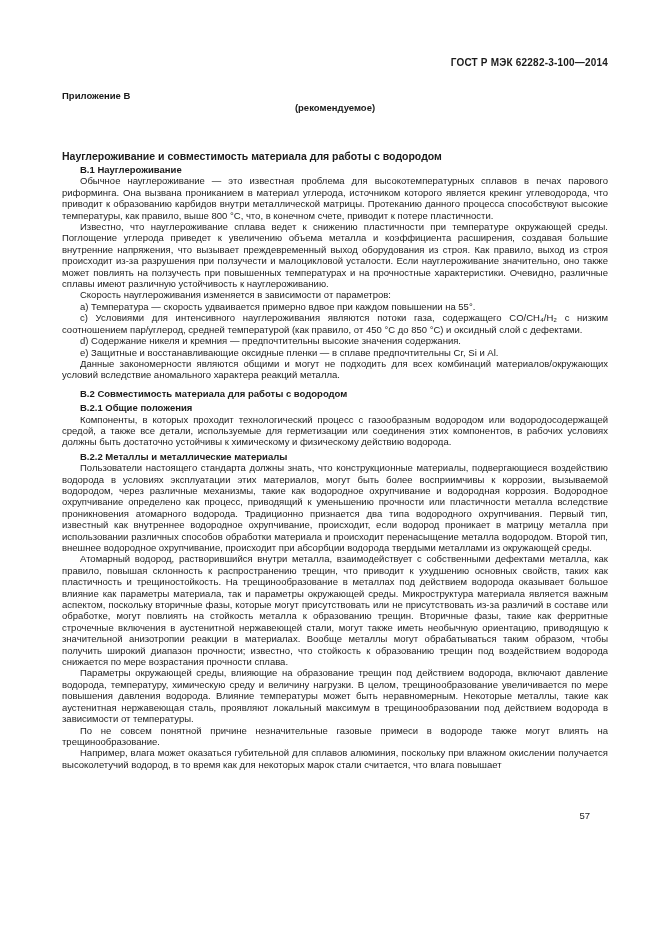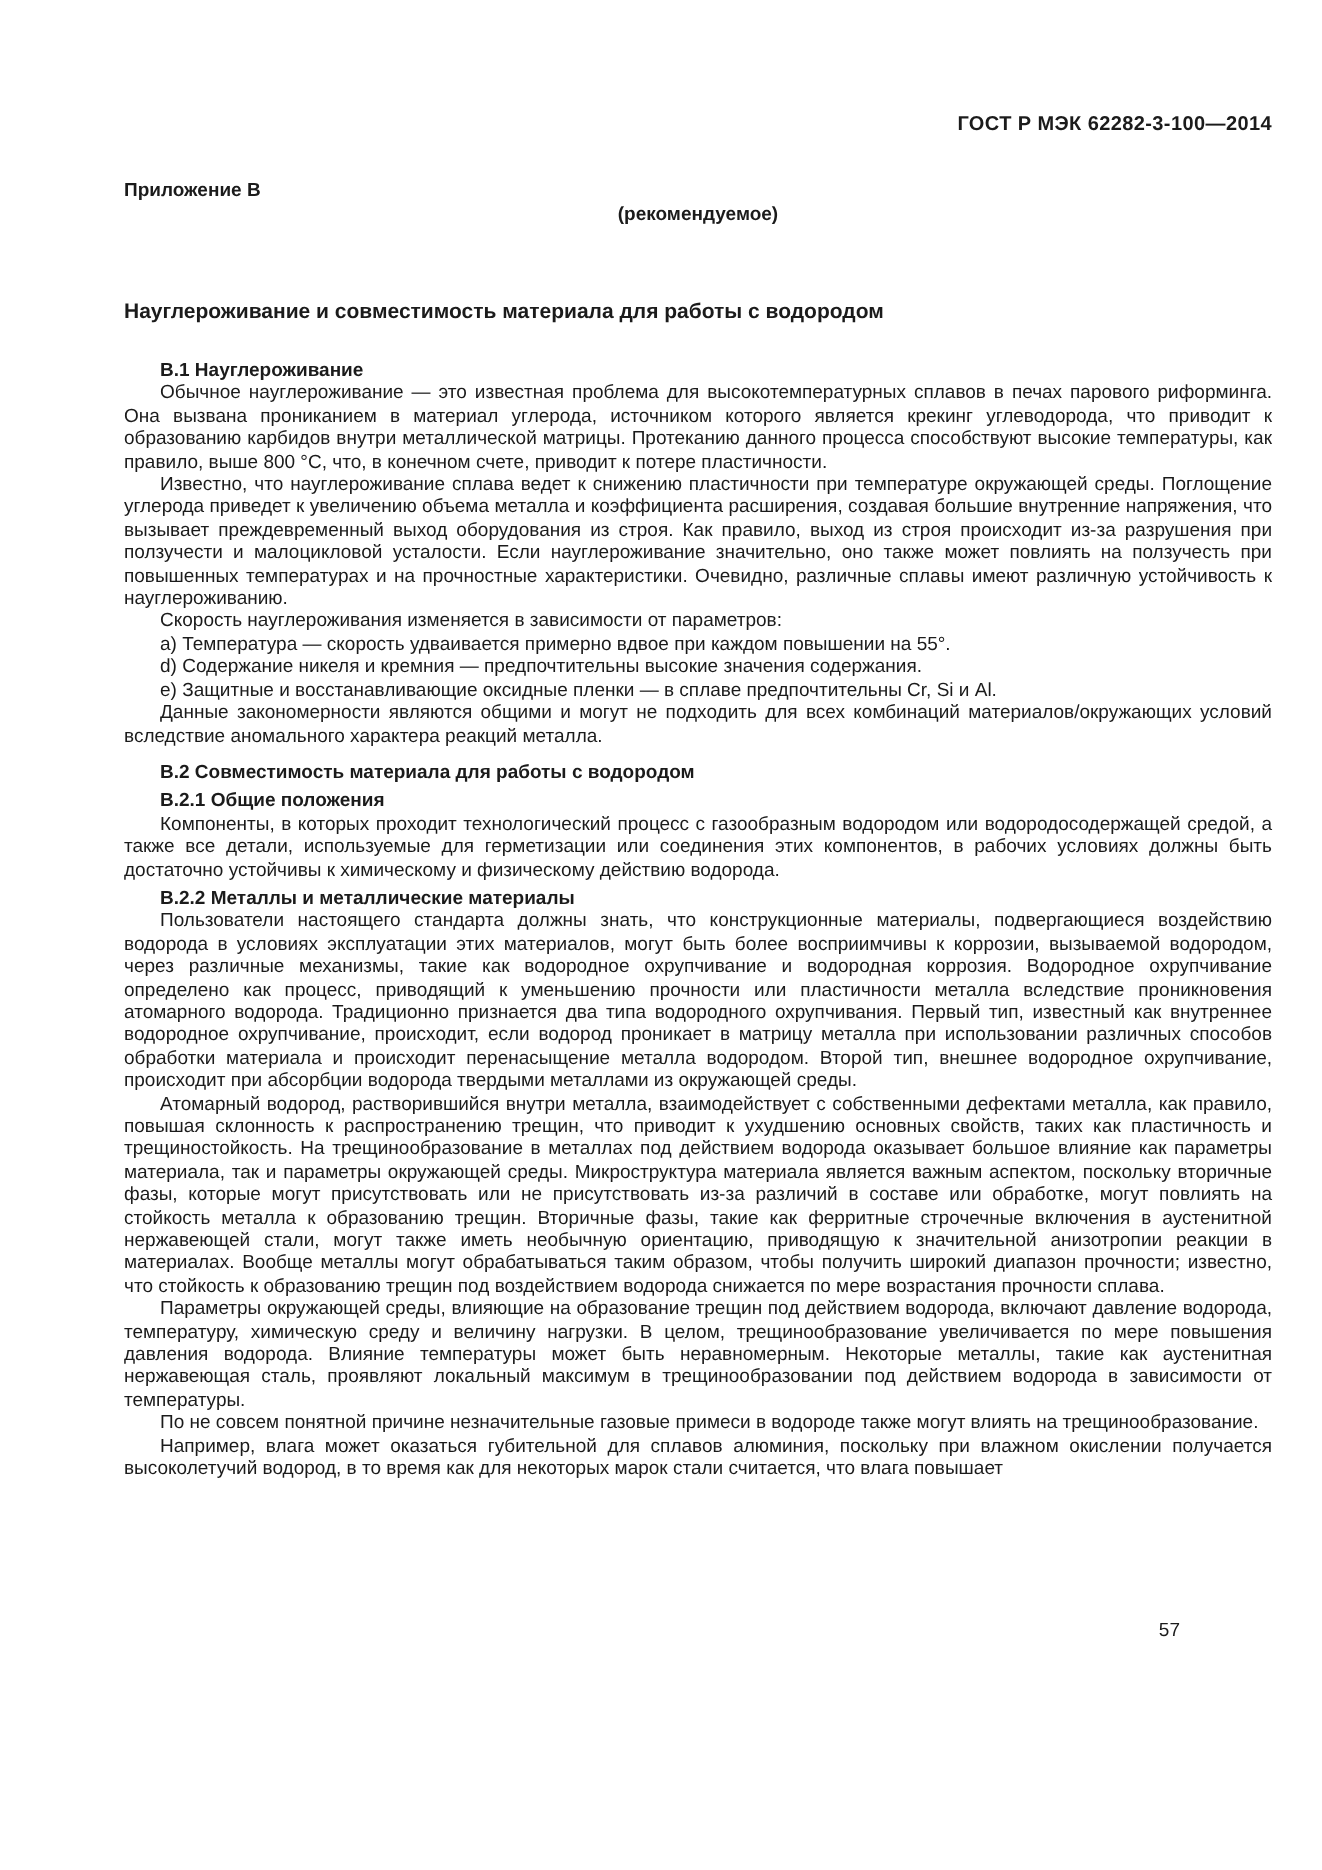--- a/index.html
+++ b/index.html
@@ -6,21 +6,21 @@
     margin: 0;
     padding: 0;
     background: #ffffff;
   }
   .page {
     position: relative;
     width: 661px;
     height: 935px;
     box-sizing: border-box;
     background: #ffffff;
-    padding: 57px 25px 0 62px;
+    padding: 57px 53px 0 62px;
     font-family: "Liberation Sans", "DejaVu Sans", sans-serif;
     font-size: 9.5px;
     line-height: 11.4px;
     color: #1b1b1b;
     overflow: hidden;
   }
   .std-header {
     text-align: right;
     font-weight: bold;
     font-size: 10px;
@@ -45,21 +45,21 @@
     margin: 37px 0 0 0;
     line-height: 12px;
   }
   .sec {
     font-size: 9.5px;
     font-weight: bold;
     margin: 0;
     text-indent: 18px;
     line-height: 11.4px;
   }
-  .sec-b1 { margin-top: 18px; }
+  .sec-b1 { margin-top: 2px; }
   .sec-b2 { margin-top: 7px; }
   .sec-sub { margin-top: 3px; }
   .para {
     margin: 0;
     text-align: justify;
     text-indent: 18px;
   }
   .page-number {
     position: absolute;
     top: 810px;
@@ -78,20 +78,21 @@
   <div class="annex-label">Приложение В</div>
   <div class="annex-note">(рекомендуемое)</div>
 
   <h1 class="doc-title">Науглероживание и совместимость материала для работы с водородом</h1>
 
   <h2 class="sec sec-b1">В.1 Науглероживание</h2>
   <p class="para">Обычное науглероживание — это известная проблема для высокотемпературных сплавов в печах парового риформинга. Она вызвана прониканием в материал углерода, источником которого является крекинг углеводорода, что приводит к образованию карбидов внутри металлической матрицы. Протеканию данного процесса способствуют высокие температуры, как правило, выше 800 °С, что, в конечном счете, приводит к потере пластичности.</p>
   <p class="para">Известно, что науглероживание сплава ведет к снижению пластичности при температуре окружающей среды. Поглощение углерода приведет к увеличению объема металла и коэффициента расширения, создавая большие внутренние напряжения, что вызывает преждевременный выход оборудования из строя. Как правило, выход из строя происходит из-за разрушения при ползучести и малоцикловой усталости. Если науглероживание значительно, оно также может повлиять на ползучесть при повышенных температурах и на прочностные характеристики. Очевидно, различные сплавы имеют различную устойчивость к науглероживанию.</p>
   <p class="para">Скорость науглероживания изменяется в зависимости от параметров:</p>
   <p class="para">a) Температура — скорость удваивается примерно вдвое при каждом повышении на 55°.</p>
+  <p class="para">c) Условиями для интенсивного науглероживания являются потоки газа, содержащего CO/CH₄/H₂ с низким соотношением пар/углерод, средней температурой (как правило, от 450 °С до 850 °С) и оксидный слой с дефектами.</p>
   <p class="para">d) Содержание никеля и кремния — предпочтительны высокие значения содержания.</p>
   <p class="para">e) Защитные и восстанавливающие оксидные пленки — в сплаве предпочтительны Cr, Si и Al.</p>
   <p class="para">Данные закономерности являются общими и могут не подходить для всех комбинаций материалов/окружающих условий вследствие аномального характера реакций металла.</p>
 
   <h2 class="sec sec-b2">В.2 Совместимость материала для работы с водородом</h2>
 
   <h2 class="sec sec-sub">В.2.1 Общие положения</h2>
   <p class="para">Компоненты, в которых проходит технологический процесс с газообразным водородом или водородосодержащей средой, а также все детали, используемые для герметизации или соединения этих компонентов, в рабочих условиях должны быть достаточно устойчивы к химическому и физическому действию водорода.</p>
 
   <h2 class="sec sec-sub">В.2.2 Металлы и металлические материалы</h2>

